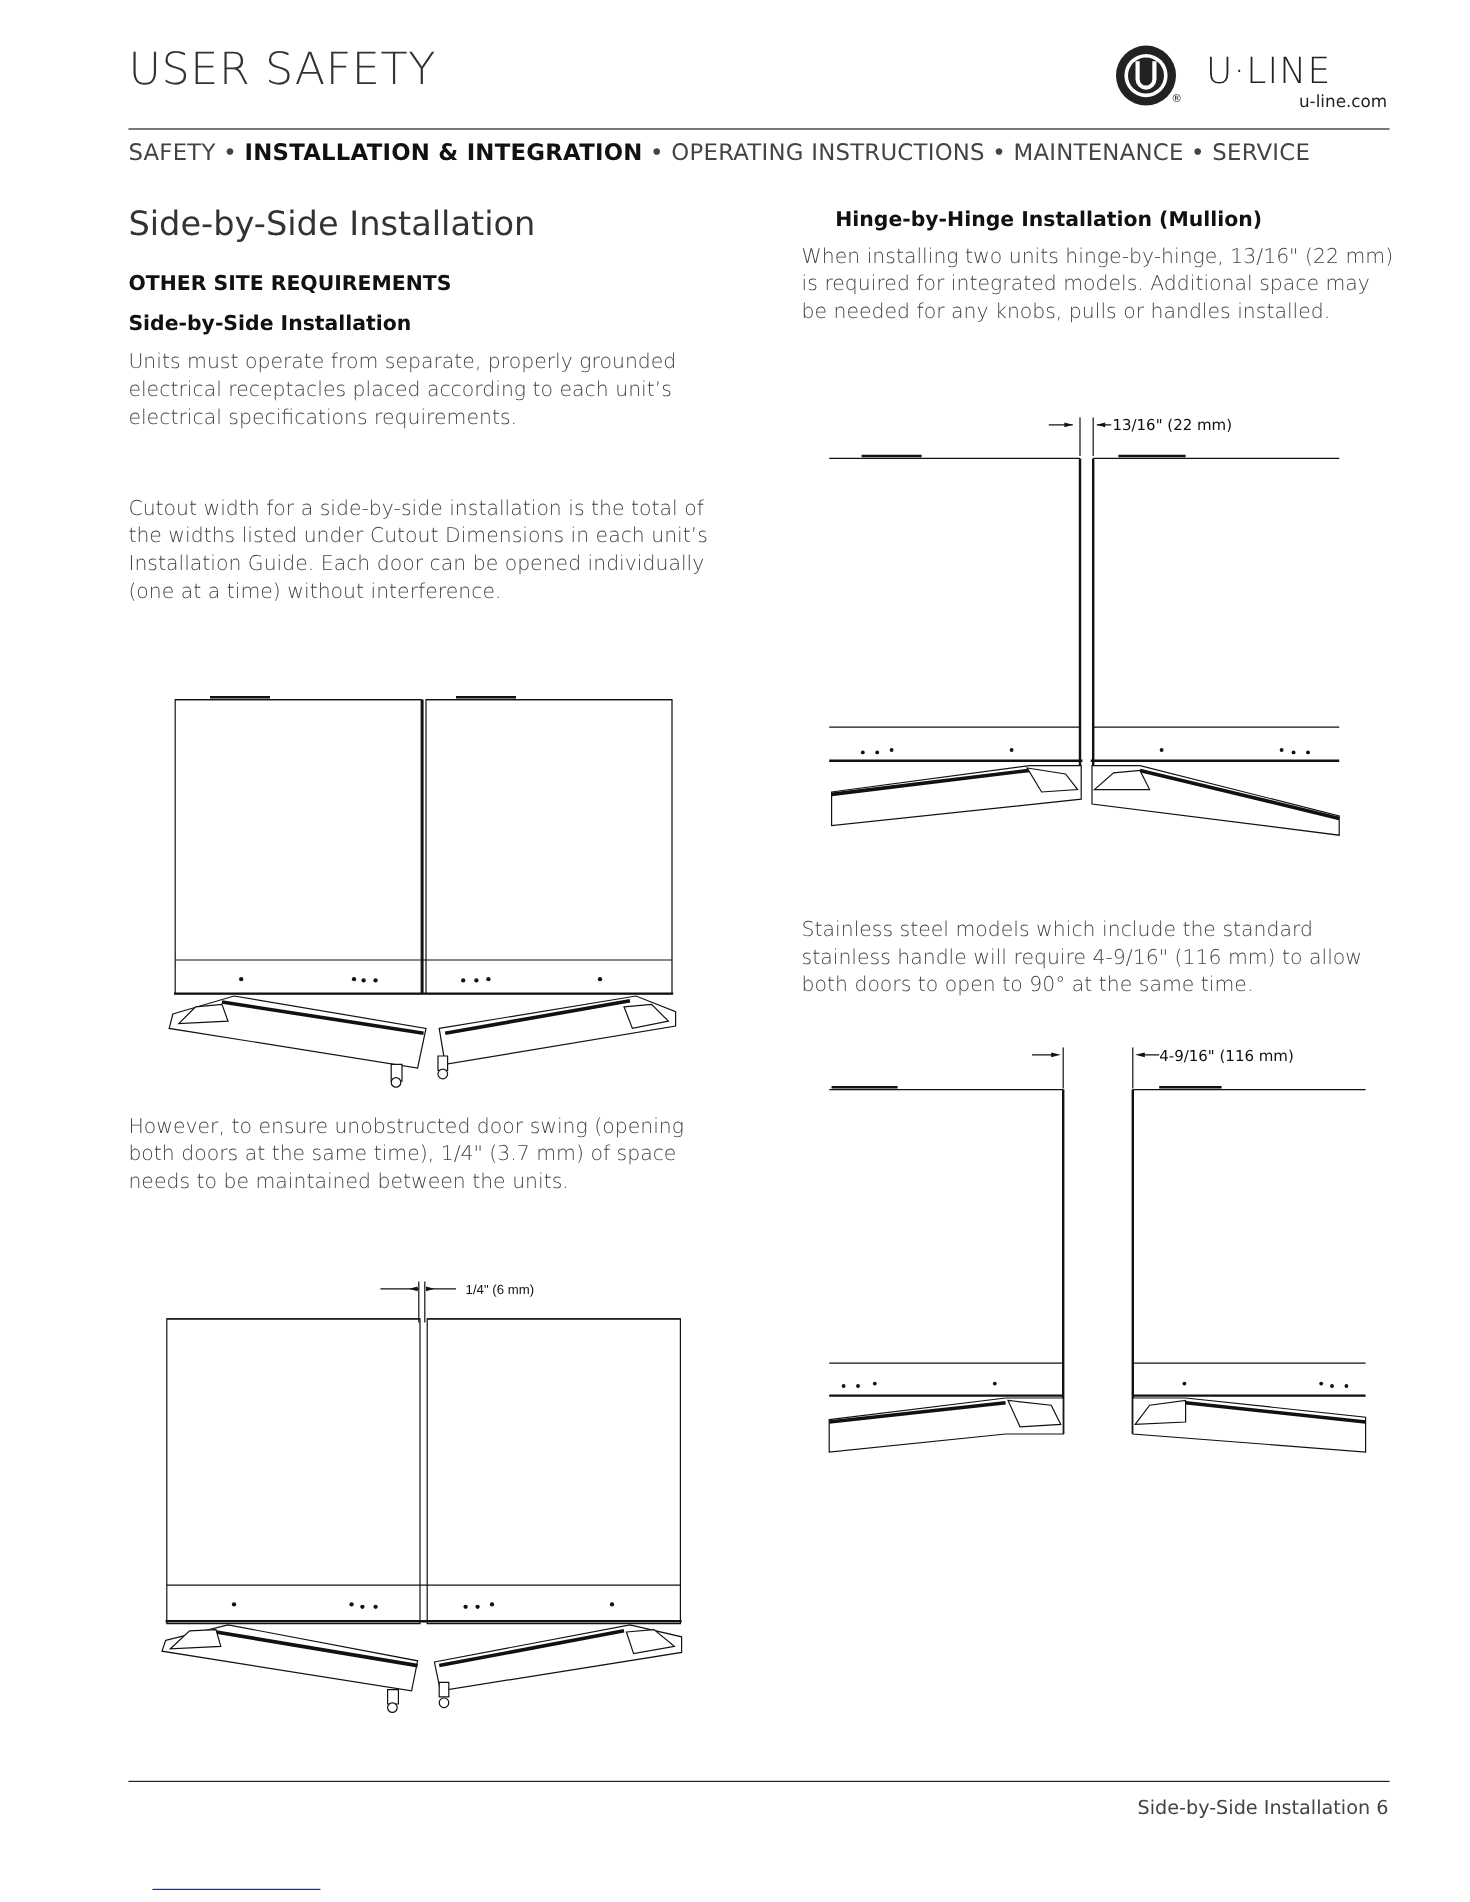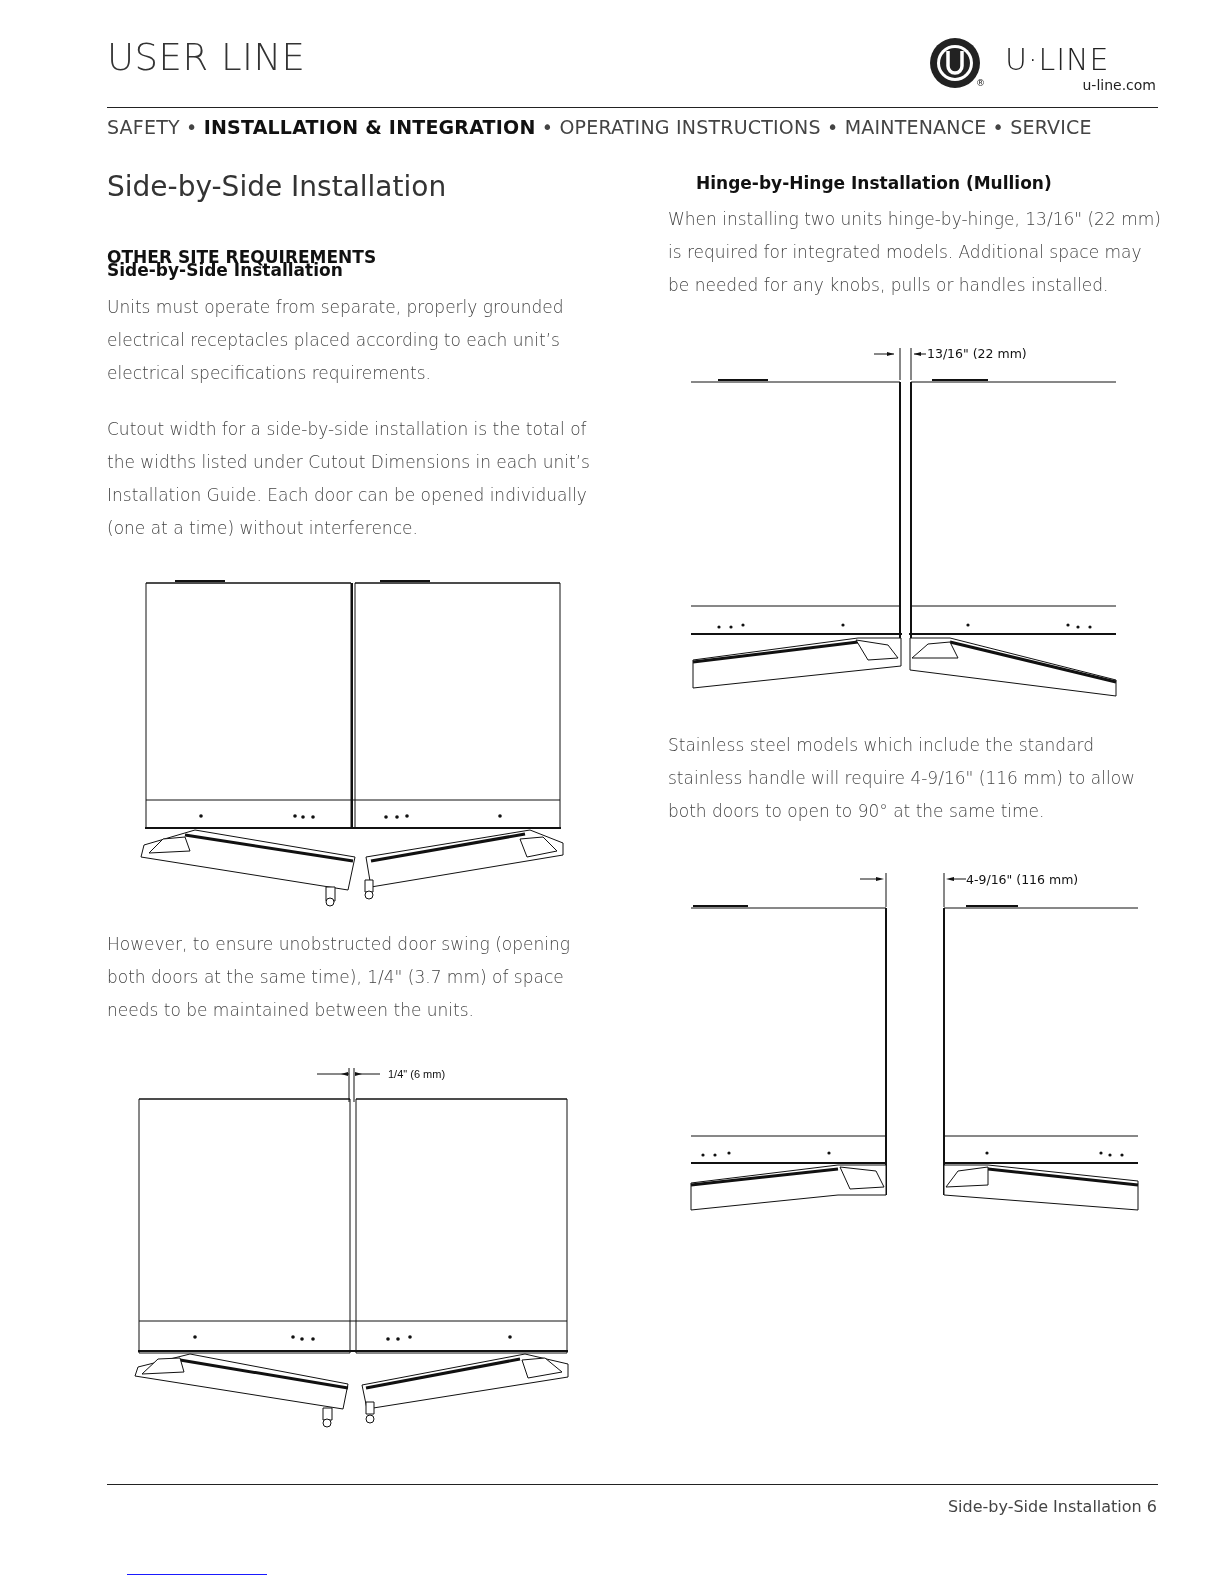--- a/index.html
+++ b/index.html
@@ -9,33 +9,33 @@
   .logo { left:928px; top:34px; width:232px; height:64px; }
   .logo-text { position:absolute; left:77px; top:8px; font-size:30px; letter-spacing:1px; color:#222; font-family:"DejaVu Sans", sans-serif; font-weight:300; }
   .logo-url { position:absolute; right:4px; top:43px; font-size:14px; color:#222;text-align:center; }
   .logo-reg { position:absolute; left:48px; top:44px; font-size:9px; color:#222; }
   .rule { left:107px; width:1051px; height:1px; background:#222; }
   .nav { left:107px; top:116px; font-size:19px; color:#444; white-space:nowrap; letter-spacing:0.2px; }
   .nav .active { font-weight:bold; color:#111; }
   .h1 { left:107px; top:170px; font-size:28px; color:#333; }
   .h-caps { font-weight:bold; font-size:17px; color:#111; }
   .h-sub { font-weight:bold; font-size:17px; color:#111; }
-  .para { font-size:17px; line-height:33px; color:#444; font-weight:300; }
+  .para { font-size:17px; line-height:23px; color:#444; font-weight:300; }
   .col-l { left:107px; width:490px; }
   .col-r { left:668px; width:500px; }
   .footer-text { right:68px; top:1497px; font-size:16px; color:#444; }
   .link-line { left:127px; top:1574px; width:140px; height:1px; background:#1a1aff; }
   svg line, svg path, svg rect, svg polygon { vector-effect:non-scaling-stroke; }
   .dim-label { font-family:"Liberation Sans", sans-serif; font-size:11px; fill:#111; }
   .dim-label2 { font-family:"DejaVu Sans", sans-serif; font-size:12.5px; fill:#111; }
 </style>
 </head>
 <body>
 
-<div class="abs title">USER LINE</div>
+<div class="abs title">USER SAFETY</div>
 
 <div class="abs logo">
   <svg width="54" height="54" viewBox="0 0 54 54" style="position:absolute;left:0;top:2px;">
     <circle cx="27" cy="27" r="25" fill="#222"></circle>
     <circle cx="27" cy="27" r="18" fill="#fff"></circle>
     <circle cx="27" cy="27" r="15" fill="#222"></circle>
     <path d="M20 15 V30 a7 7 0 0 0 14 0 V15" stroke="#fff" stroke-width="3.5" fill="none"></path>
   </svg>
   <span class="logo-reg">®</span>
   <span class="logo-text">U·LINE</span>
@@ -50,21 +50,21 @@
   <span class="active">INSTALLATION &amp; INTEGRATION</span>
   <span>•</span>
   <span>OPERATING INSTRUCTIONS</span>
   <span>•</span>
   <span>MAINTENANCE</span>
   <span>•</span>
   <span>SERVICE</span>
 </div>
 
 <div class="abs h1">Side-by-Side Installation</div>
-<div class="abs h-caps col-l" style="top:227px;margin-top:20px;">OTHER SITE REQUIREMENTS</div>
+<div class="abs h-caps col-l" style="top:227px;">OTHER SITE REQUIREMENTS</div>
 <div class="abs h-sub col-l" style="top:260px;">Side-by-Side Installation</div>
 <div class="abs para col-l" style="top:291px;">Units must operate from separate, properly grounded electrical receptacles placed according to each unit’s electrical specifications requirements.</div>
 <div class="abs para col-l" style="top:413px;">Cutout width for a side-by-side installation is the total of the widths listed under Cutout Dimensions in each unit’s Installation Guide. Each door can be opened individually (one at a time) without interference.</div>
 
 <svg class="abs" style="left:135px;top:575px;" width="440" height="335" viewBox="0 0 440 335">
   <g stroke="#111" fill="none" stroke-width="1">
     <line x1="11" y1="8" x2="216" y2="8"></line>
     <line x1="40" y1="6" x2="90" y2="6" stroke-width="2"></line>
     <line x1="220" y1="8" x2="425" y2="8"></line>
     <line x1="245" y1="6" x2="295" y2="6" stroke-width="2"></line>
@@ -176,21 +176,21 @@
   <g stroke="#111" fill="#fff" stroke-width="1">
     <polygon points="5,320 170,298 213,298 213,326 5,348"></polygon>
     <polygon points="222,298 262,298 428,340 428,356 222,330"></polygon>
     <line x1="5" y1="322" x2="170" y2="302" stroke-width="3"></line>
     <line x1="262" y1="302" x2="428" y2="342" stroke-width="3"></line>
     <path d="M168,300 L200,305 L210,318 L180,320 Z"></path>
     <path d="M224,318 L240,304 L262,302 L270,318 Z"></path>
   </g>
 </svg>
 
-<div class="abs para col-r" style="top:729px;">Stainless steel models which include the standard stainless handle will require 4-9/16" (116 mm) to allow both doors to open to 90° at the same time.</div>
+<div class="abs para col-r" style="top:764px;">Stainless steel models which include the standard stainless handle will require 4-9/16" (116 mm) to allow both doors to open to 90° at the same time.</div>
 
 <svg class="abs" style="left:688px;top:865px;" width="455" height="350" viewBox="0 0 455 350">
   <g stroke="#111" fill="none" stroke-width="1">
     <line x1="172" y1="14" x2="192" y2="14"></line>
     <line x1="262" y1="14" x2="278" y2="14"></line>
     <line x1="198" y1="8" x2="198" y2="42"></line>
     <line x1="256" y1="8" x2="256" y2="42"></line>
     <line x1="3" y1="43" x2="198" y2="43"></line>
     <line x1="5" y1="41" x2="60" y2="41" stroke-width="2"></line>
     <line x1="256" y1="43" x2="450" y2="43"></line>

